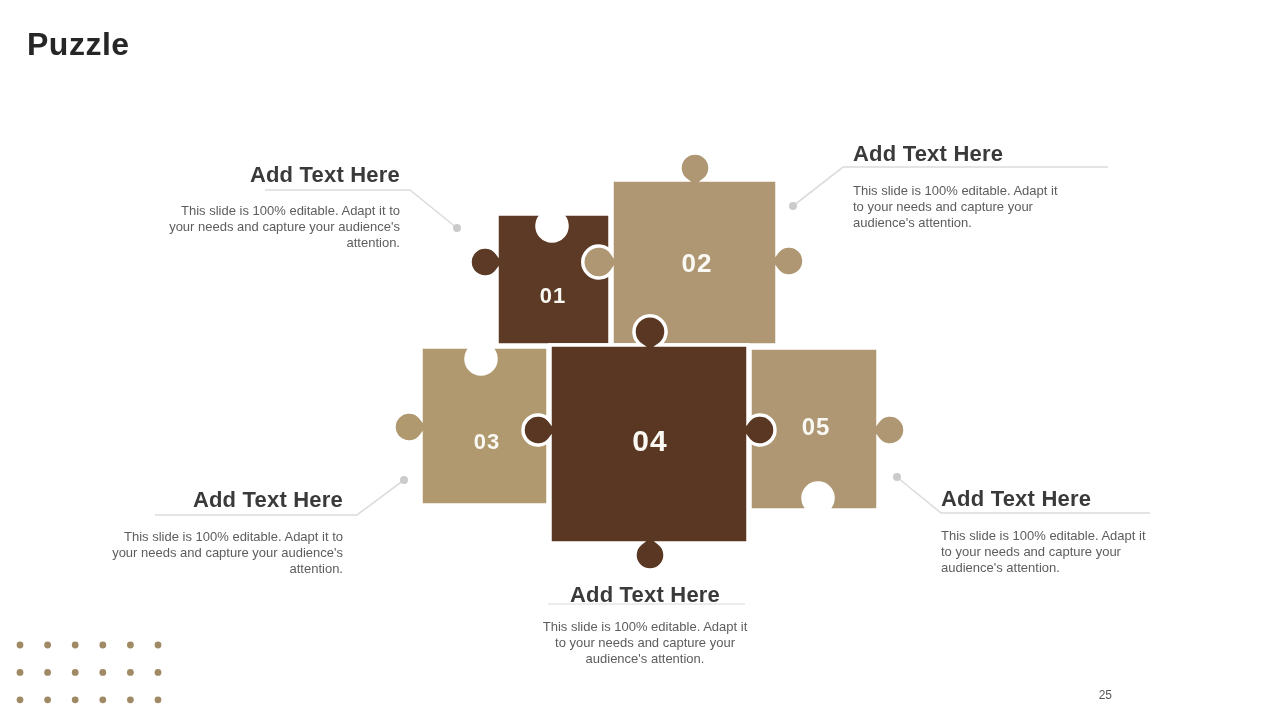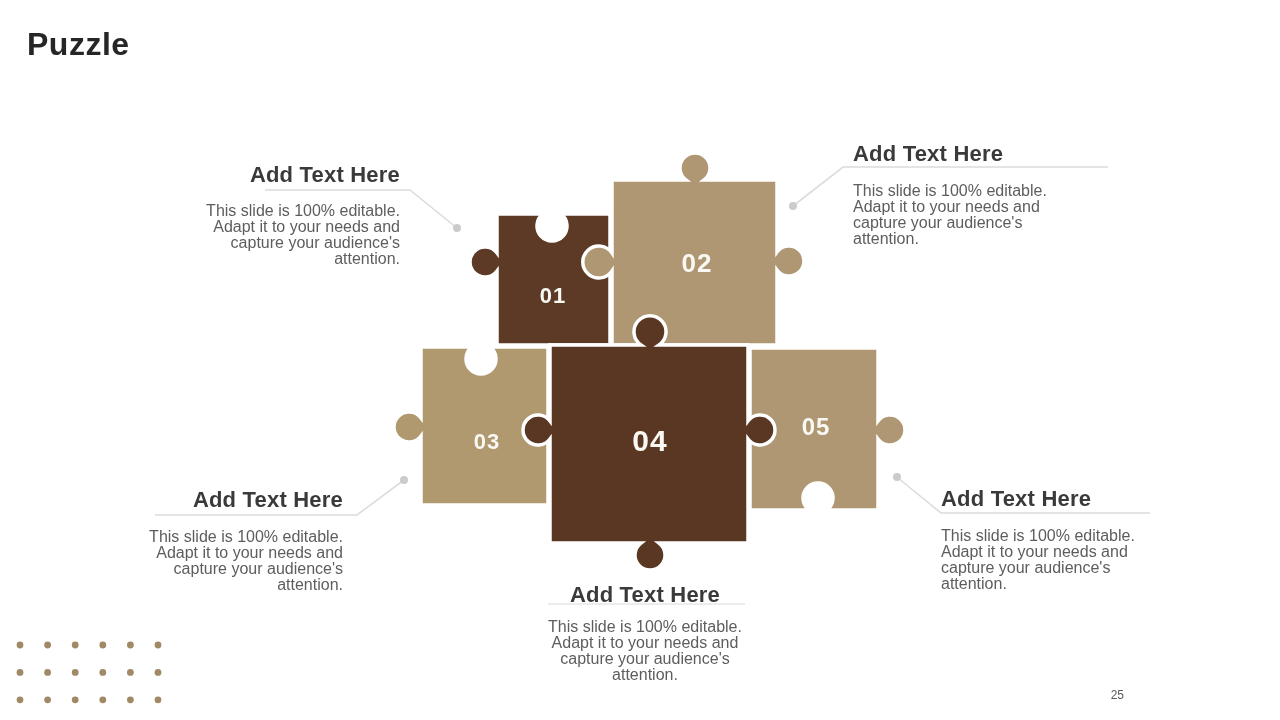--- a/index.html
+++ b/index.html
@@ -32,38 +32,38 @@
 
   .text-block { position: absolute; }
   .text-block .tb-heading {
     font-size: 22px;
     font-weight: 700;
     color: #3a3a3a;
     letter-spacing: 0.2px;
     white-space: nowrap;
   }
   .text-block .tb-body {
-    font-size: 16px;
+    font-size: 13px;
     line-height: 16px;
     color: #5d5d5d;
   }
   .tb-top-left    { left: 168px; top: 162px; width: 232px; text-align: right; }
   .tb-top-left    .tb-body { margin-top: 15px; }
   .tb-top-right   { left: 853px; top: 141px; width: 240px; text-align: left; }
   .tb-top-right   .tb-body { margin-top: 16px; width: 212px; }
   .tb-bottom-left { left: 111px; top: 487px; width: 232px; text-align: right; }
   .tb-bottom-left .tb-body { margin-top: 16px; }
   .tb-bottom-center { left: 515px; top: 582px; width: 260px; text-align: center; }
   .tb-bottom-center .tb-body { margin-top: 11px; padding: 0 22px; }
   .tb-bottom-right { left: 941px; top: 486px; width: 240px; text-align: left; }
   .tb-bottom-right .tb-body { margin-top: 16px; width: 212px; }
 
   .page-number {
     position: absolute;
-    top: 688px; right: 20px;
+    top: 688px; right: 32px;
     font-size: 12px;
     color: #595959;
   }
 </style>
 </head>
 <body>
 
 <div class="slide">
 
   <div class="slide-title">Puzzle</div>

